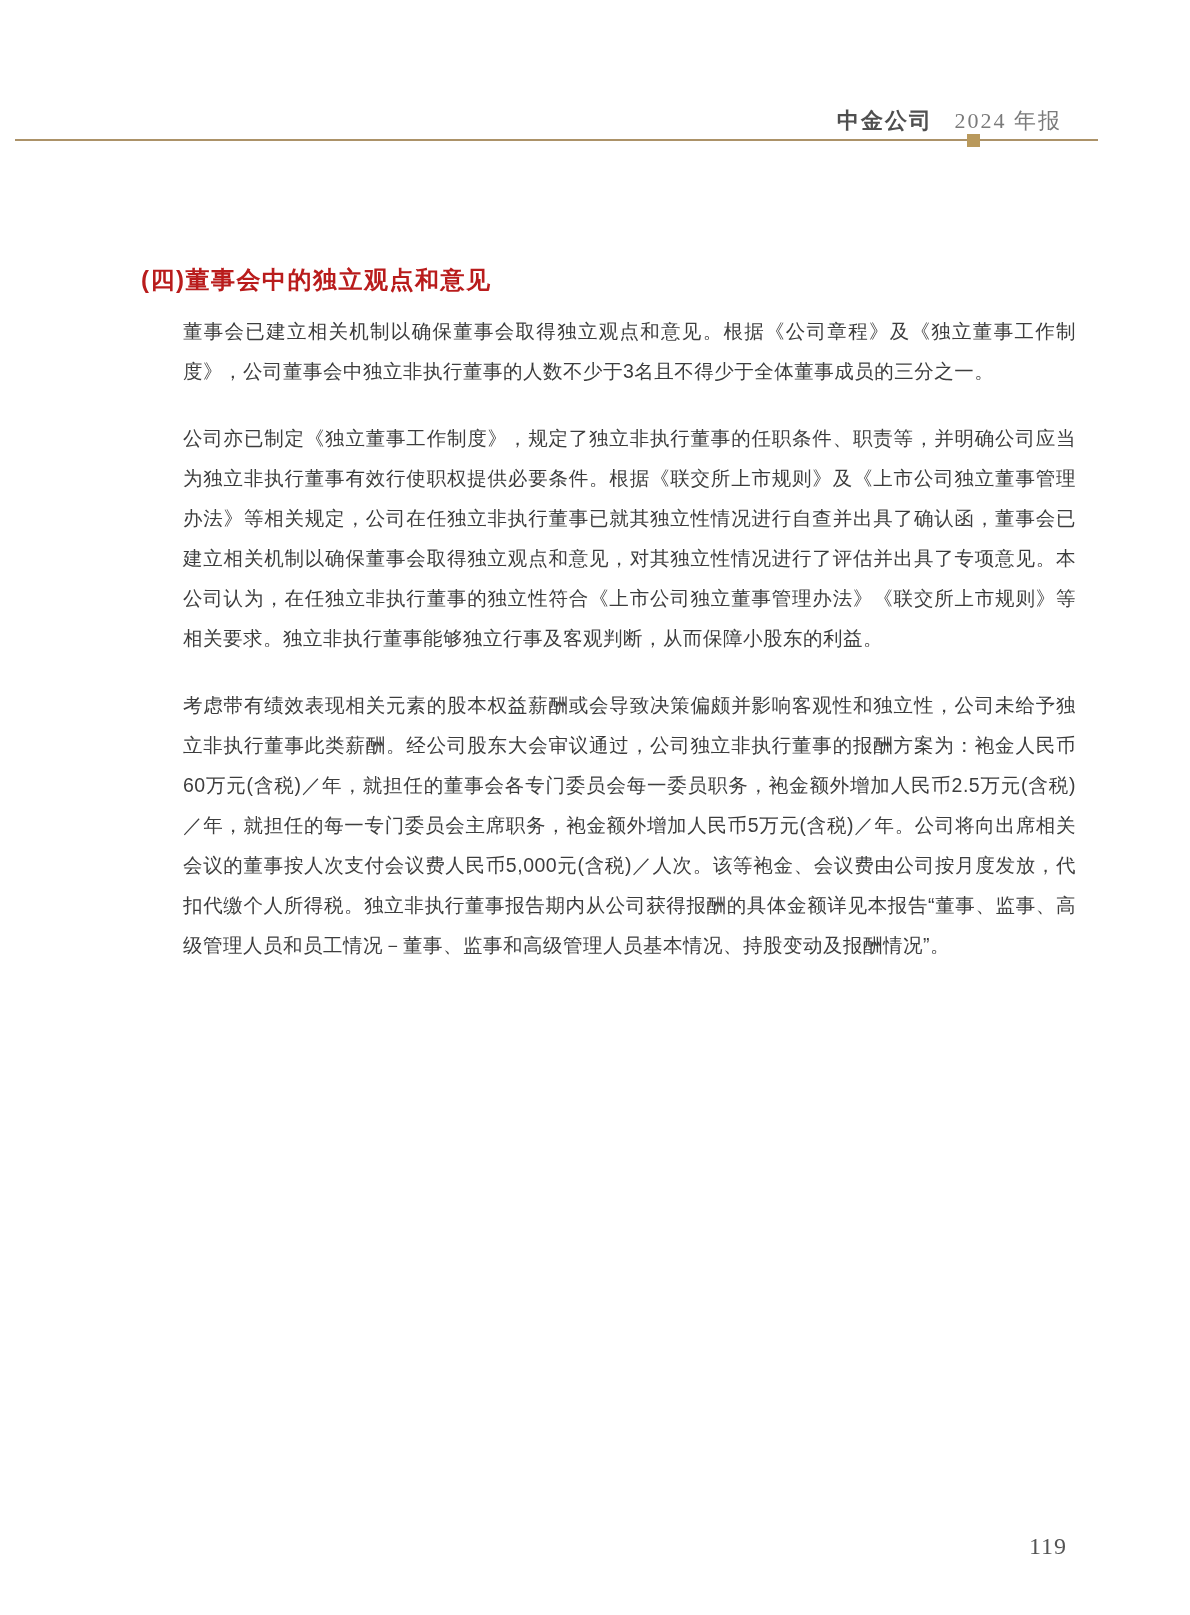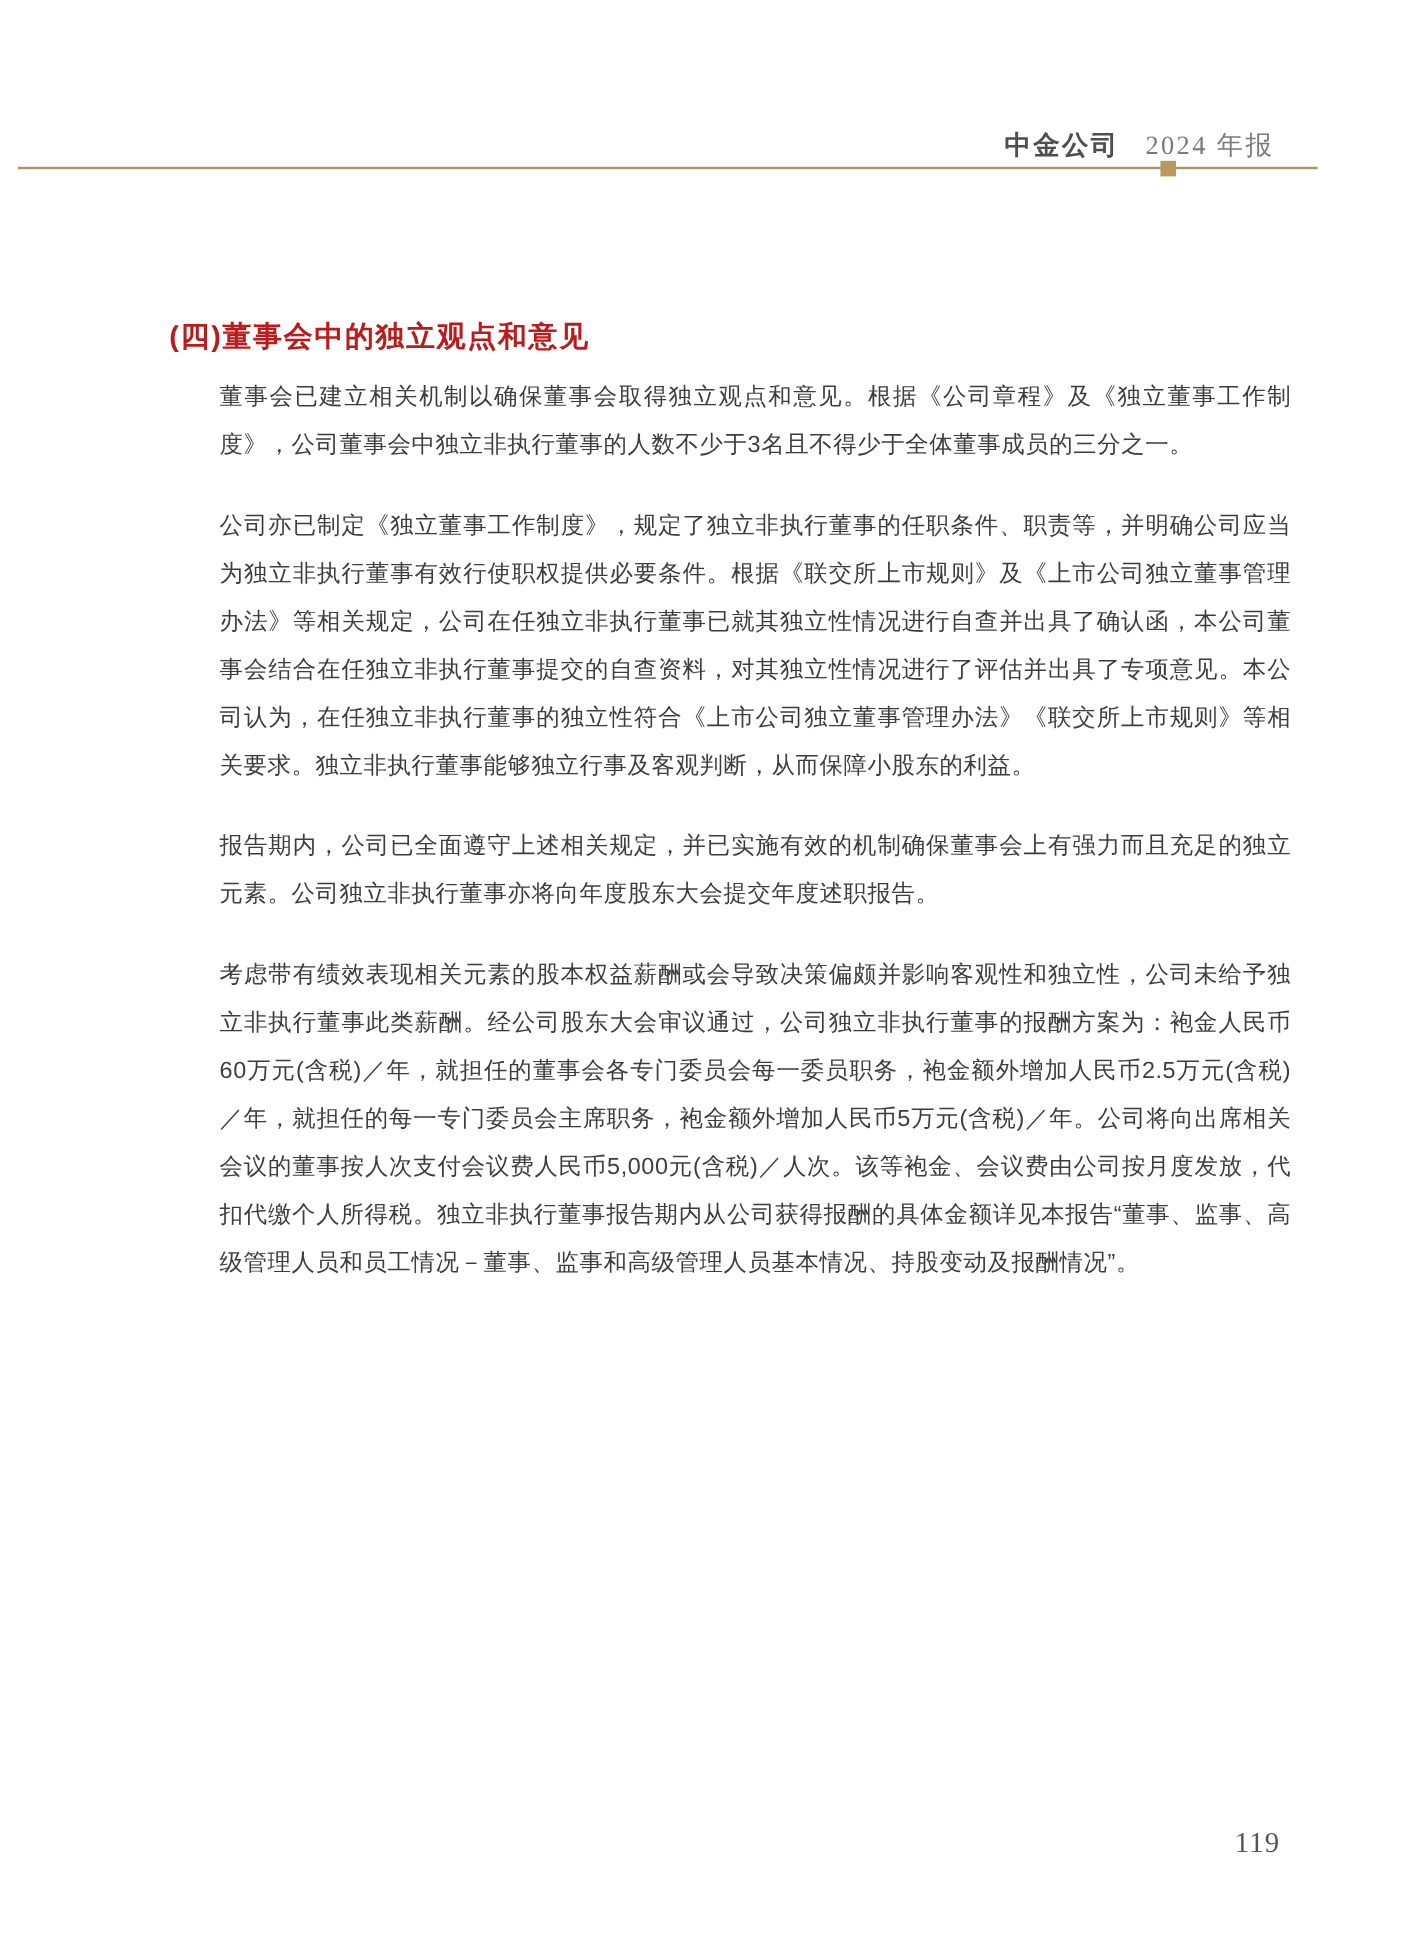--- a/index.html
+++ b/index.html
@@ -76,21 +76,21 @@
   .content p {
     margin-bottom: 27px;
   }
   .content p:last-child {
     margin-bottom: 0;
   }
 
   
   .page-number {
     position: absolute;
-    bottom: 65px;
+    bottom: 55px;
     right: 108px;
     font-family: "Liberation Serif", serif;
     font-size: 24px;
     color: #555555;
     letter-spacing: 1px;
   }
 </style>
 </head>
 <body>
 
@@ -100,20 +100,19 @@
     <span class="header-company">中金公司</span>
     <span class="header-report">2024 年报</span>
   </div>
   <div class="header-rule"></div>
   <div class="header-square"></div>
 
   <h2 class="section-heading">(四)董事会中的独立观点和意见</h2>
 
   <div class="content">
     <p>董事会已建立相关机制以确保董事会取得独立观点和意见。根据《公司章程》及《独立董事工作制度》，公司董事会中独立非执行董事的人数不少于3名且不得少于全体董事成员的三分之一。</p>
-    <p>公司亦已制定《独立董事工作制度》，规定了独立非执行董事的任职条件、职责等，并明确公司应当为独立非执行董事有效行使职权提供必要条件。根据《联交所上市规则》及《上市公司独立董事管理办法》等相关规定，公司在任独立非执行董事已就其独立性情况进行自查并出具了确认函，本公司董事会结合在任独立非执行董事提交的自查资料，对其独立性情况进行了评估并出具了专项意见。本公司认为，在任独立非执行董事的独立性符合《上市公司独立董事管理办法》《联交所上市规则》等相关要求。独立非执行董事能够独立行事及客观判断，从而保障小股东的利益。</p>
-    <p>报告期内，公司已全面遵守上述相关规定，并已实施有效的机制确保董事会上有强力而且充足的独立元素。公司独立非执行董事亦将向年度股东大会提交年度述职报告。</p>
+    <p>公司亦已制定《独立董事工作制度》，规定了独立非执行董事的任职条件、职责等，并明确公司应当为独立非执行董事有效行使职权提供必要条件。根据《联交所上市规则》及《上市公司独立董事管理办法》等相关规定，公司在任独立非执行董事已就其独立性情况进行自查并出具了确认函，董事会已建立相关机制以确保董事会取得独立观点和意见，对其独立性情况进行了评估并出具了专项意见。本公司认为，在任独立非执行董事的独立性符合《上市公司独立董事管理办法》《联交所上市规则》等相关要求。独立非执行董事能够独立行事及客观判断，从而保障小股东的利益。</p>
     <p>考虑带有绩效表现相关元素的股本权益薪酬或会导致决策偏颇并影响客观性和独立性，公司未给予独立非执行董事此类薪酬。经公司股东大会审议通过，公司独立非执行董事的报酬方案为：袍金人民币60万元(含税)／年，就担任的董事会各专门委员会每一委员职务，袍金额外增加人民币2.5万元(含税)／年，就担任的每一专门委员会主席职务，袍金额外增加人民币5万元(含税)／年。公司将向出席相关会议的董事按人次支付会议费人民币5,000元(含税)／人次。该等袍金、会议费由公司按月度发放，代扣代缴个人所得税。独立非执行董事报告期内从公司获得报酬的具体金额详见本报告“董事、监事、高级管理人员和员工情况－董事、监事和高级管理人员基本情况、持股变动及报酬情况”。</p>
   </div>
 
   <div class="page-number">119</div>
 
 </div>
 
 </body></html>

